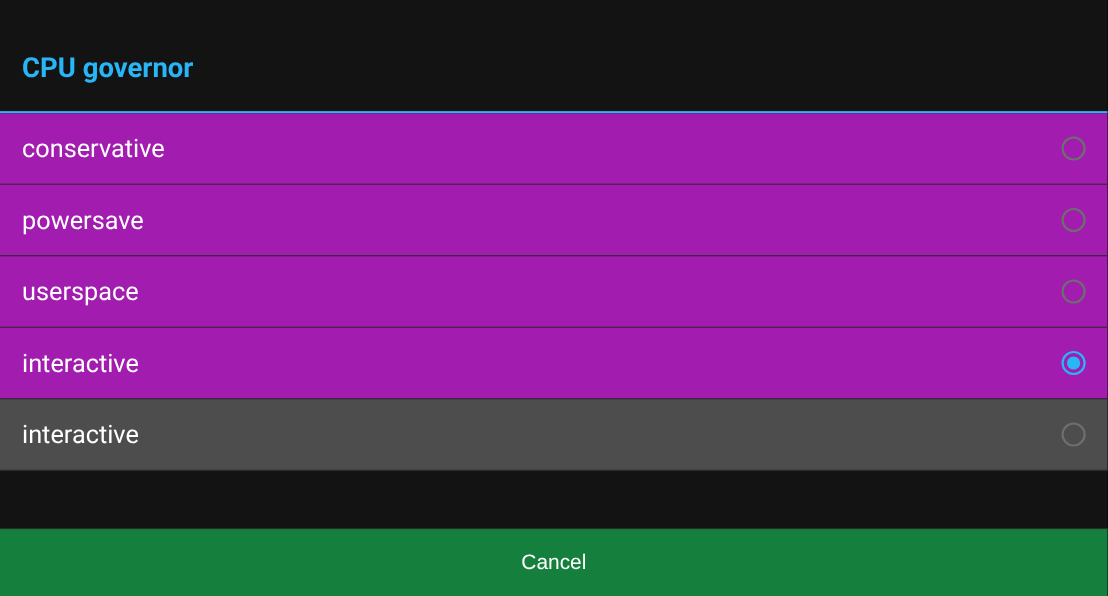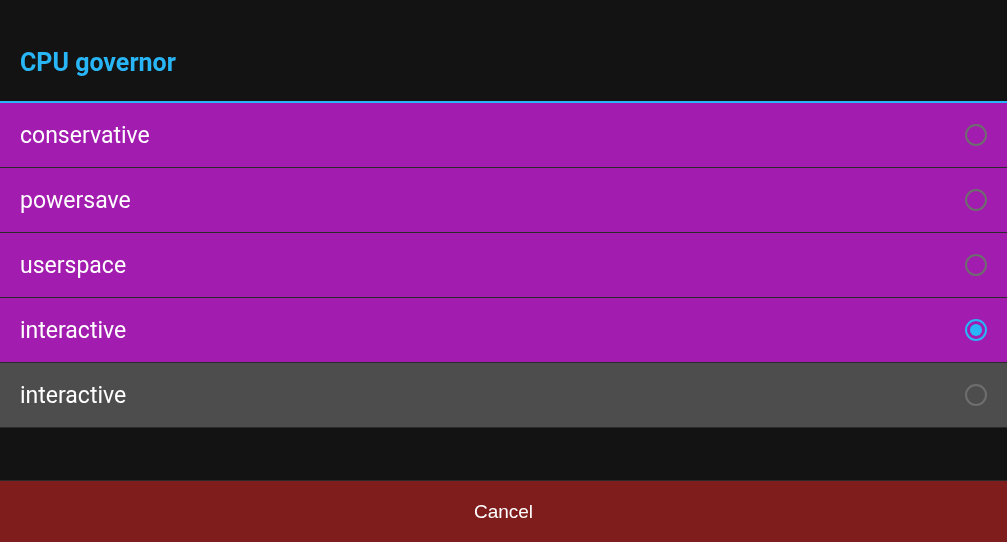--- a/index.html
+++ b/index.html
@@ -75,21 +75,21 @@
       display: none;
     }
     .radio.selected .radio-dot {
       display: block;
     }
     .footer {
       display: flex;
       justify-content: center;
       align-items: center;
       height: 62px;
-      background: #7f1d1d;
+      background: #15803d;
       border-top: 1px solid #2a2a2a;
     }
     .cancel-button {
       color: #fff;
       font-size: 19px;
       font-weight: 400;
       background: none;
       border: none;
       cursor: pointer;
       padding: 10px 20px;

